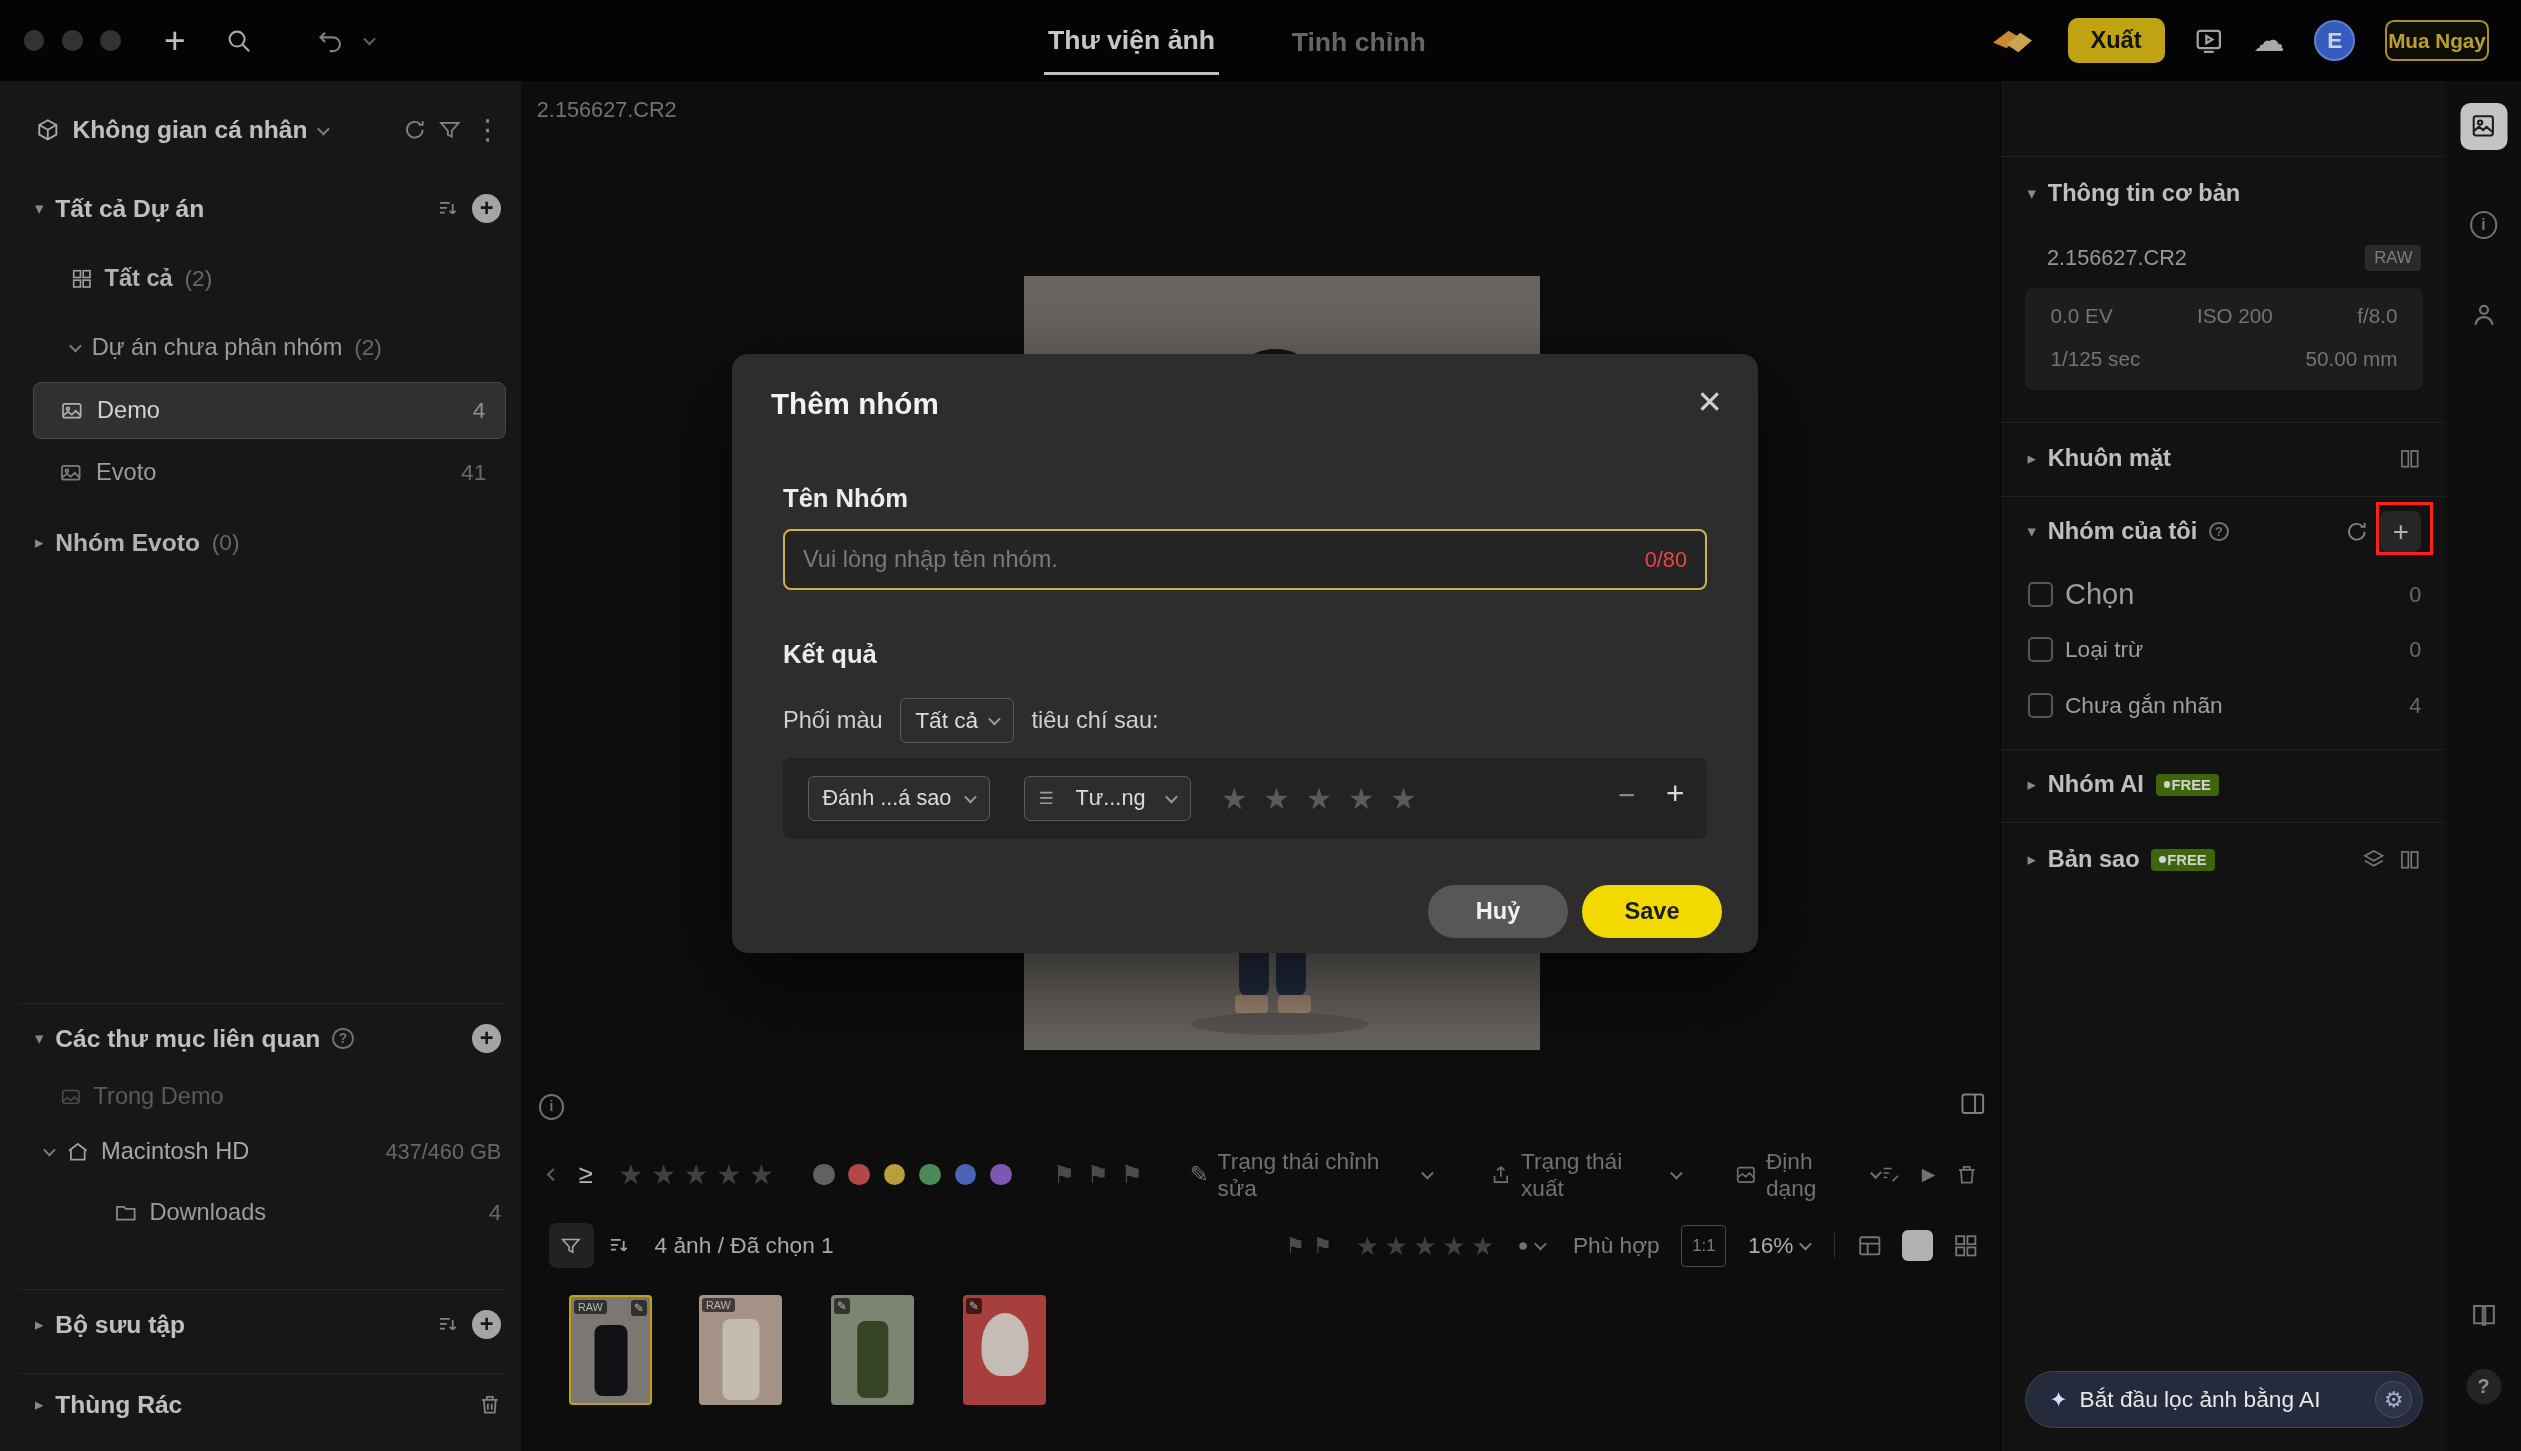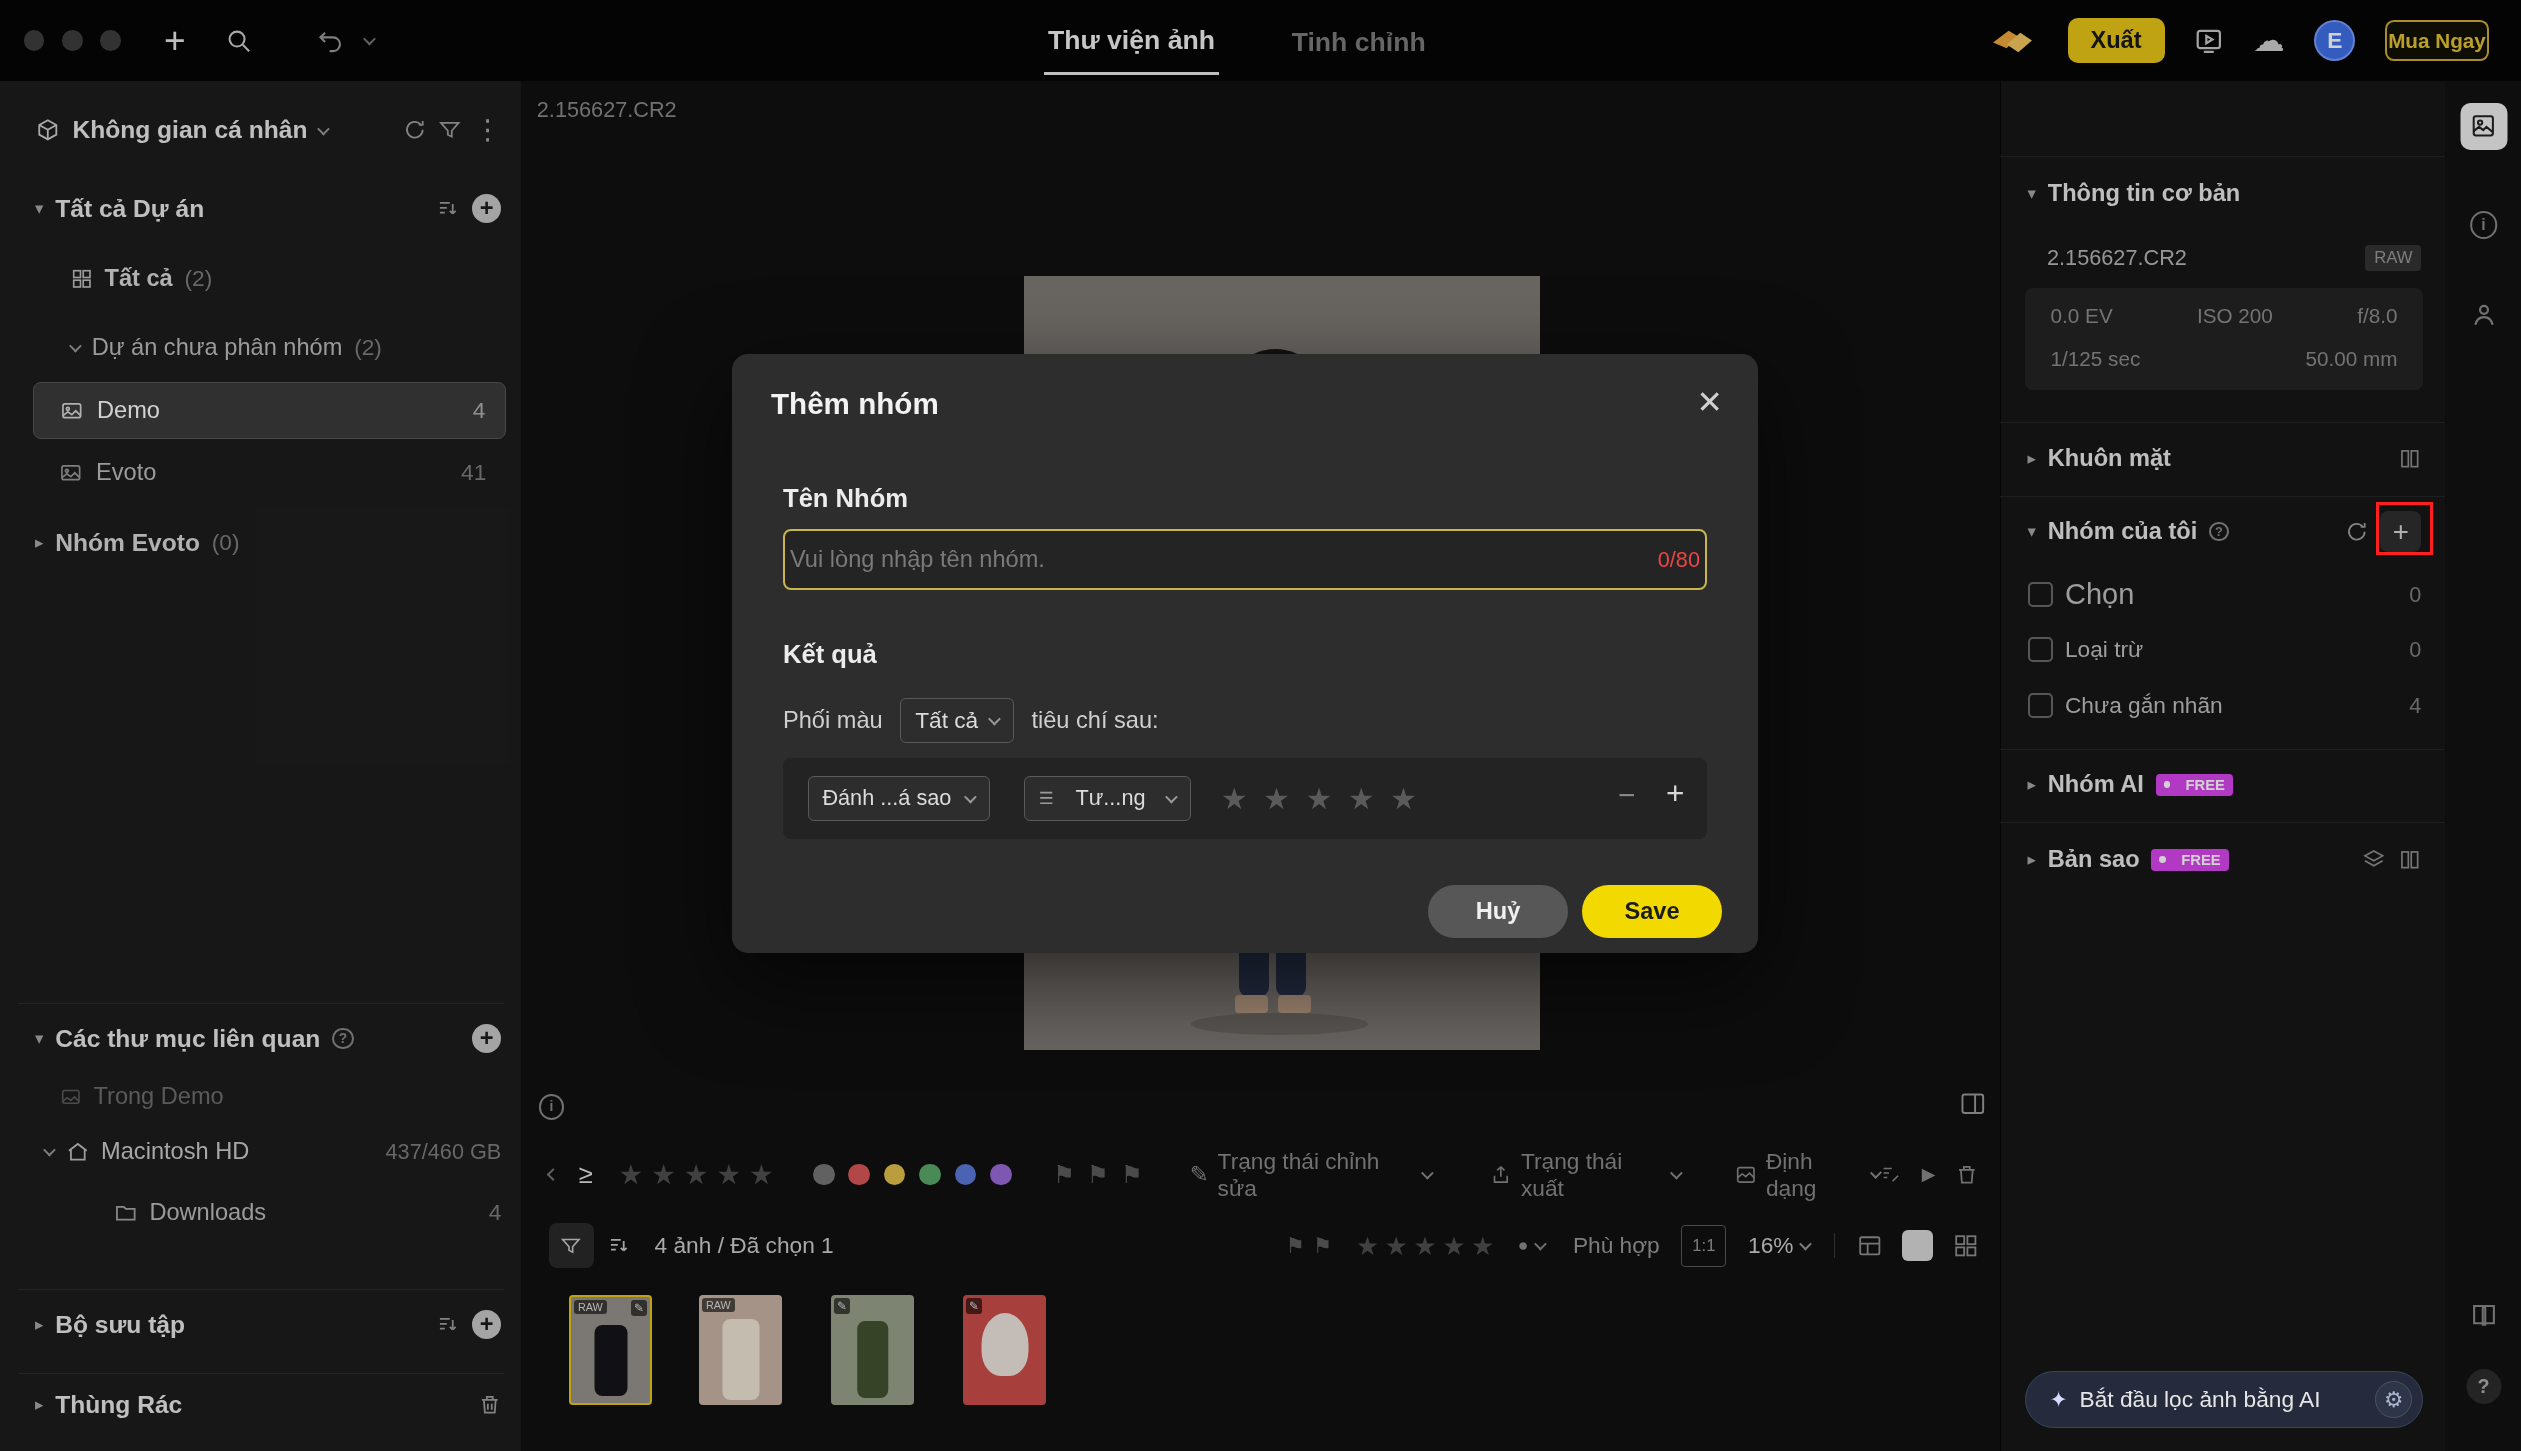--- a/index.html
+++ b/index.html
@@ -55,41 +55,41 @@
   .thumb { position:absolute; top:1214px; width:83px; height:110px; border-radius:3.9px; overflow:hidden; }
   .fig { position:absolute; left:50%; transform:translateX(-50%); border-radius:7.9px; }
   .badge-raw { position:absolute; top:3px; left:3px; background:rgba(0,0,0,0.6); color:#ddd; font-size:10.8px; padding:1px 3.9px; border-radius:3px; }
   .badge-pen { position:absolute; top:3px; background:rgba(0,0,0,0.6); color:#ddd; font-size:11.8px; padding:1px 3px; border-radius:3px; line-height:1.2; }
 
   
   #panel { position:absolute; left:2000px; top:81px; width:445px; height:1370px; background:#171717; border-left:1px solid #060606; }
   .prow { position:absolute; left:2000px; width:445px; display:flex; align-items:center; padding:0 23.6px 0 27.6px; gap:11.8px; }
   .pdiv { position:absolute; left:2000px; width:445px; height:1px; background:#262626; }
   .phead { font-size:23.6px; font-weight:700; color:#e8e8e8; }
-  .freebadge { display:flex; align-items:center; gap:15px; background:#d946ef; border-radius:3.9px; padding:3px 7.9px;
+  .freebadge { display:flex; align-items:center; gap:1px; background:#4d7c0f; border-radius:3.9px; padding:3px 7.9px;
                color:#fff; font-size:14.8px; font-weight:700; }
   .freedot { width:6.9px; height:6.9px; border-radius:50%; background:#fff; }
   .cbx { width:25.6px; height:25.6px; border:2px solid #6a6a6a; border-radius:4.9px; background:transparent; }
   .plusbox { width:41px; height:41px; border-radius:7.9px; background:#2f2f2f; color:#d8d8d8; font-size:27.6px;
              display:flex; align-items:center; justify-content:center; line-height:1; }
   .exifcard { position:absolute; left:2025px; top:288px; width:398px; height:102px; background:#242424; border-radius:7.9px;
               padding:15.8px 25.6px; color:#8d8d8d; font-size:20.7px; }
   .rawbadge { background:#343434; color:#9a9a9a; font-size:16.7px; padding:3px 8.9px; border-radius:3.9px; }
 
   
   #edge { position:absolute; left:2445px; top:81px; width:77px; height:1370px; background:#121212; }
   .edge-it { position:absolute; left:50%; transform:translateX(-50%); }
 
   
   #backdrop { position:absolute; inset:0; background:rgba(0,0,0,0.18); z-index:40; }
   #modal { position:absolute; left:732px; top:354px; width:1026px; height:599px; background:#2d2d2d; border-radius:15.8px;
            box-shadow:0 29.6px 89px rgba(0,0,0,0.6); z-index:100; }
   .mlabel { font-size:25.6px; font-weight:700; color:#ececec; }
   .minput { position:absolute; left:51px; top:175px; width:924px; height:61px; background:#242424;
-            border:2px solid #C8B64A; border-radius:7.9px; display:flex; align-items:center; padding:0 5px; gap:13.8px; }
+            border:2px solid #C8B64A; border-radius:7.9px; display:flex; align-items:center; padding:0 18px; gap:13.8px; }
   .minput input { flex:1; background:transparent; border:none; outline:none; color:#dddddd; font-size:23.6px;
                   font-family:"Liberation Sans", sans-serif; }
   .minput input::placeholder { color:#7a7a7a; }
   .msel { border:1.5px solid #5a5a5a; border-radius:5.9px; display:flex; align-items:center; gap:11.8px;
           padding:0 13.8px; color:#dcdcdc; font-size:21.7px; background:#2d2d2d; }
   .condbox { position:absolute; left:51px; top:404px; width:924px; height:81px; background:#232323; border-radius:7.9px; }
   .mbtn { position:absolute; top:531px; width:140px; height:53px; border-radius:26.6px; font-size:23.6px; font-weight:700;
           display:flex; align-items:center; justify-content:center; }
   .annot-red { position:absolute; left:2376px; top:502px; width:57px; height:53px; border:3px solid #FF1F1F; z-index:400; }
   .aibtn { position:absolute; left:2025px; top:1371px; width:398px; height:57px; border-radius:28.6px;

